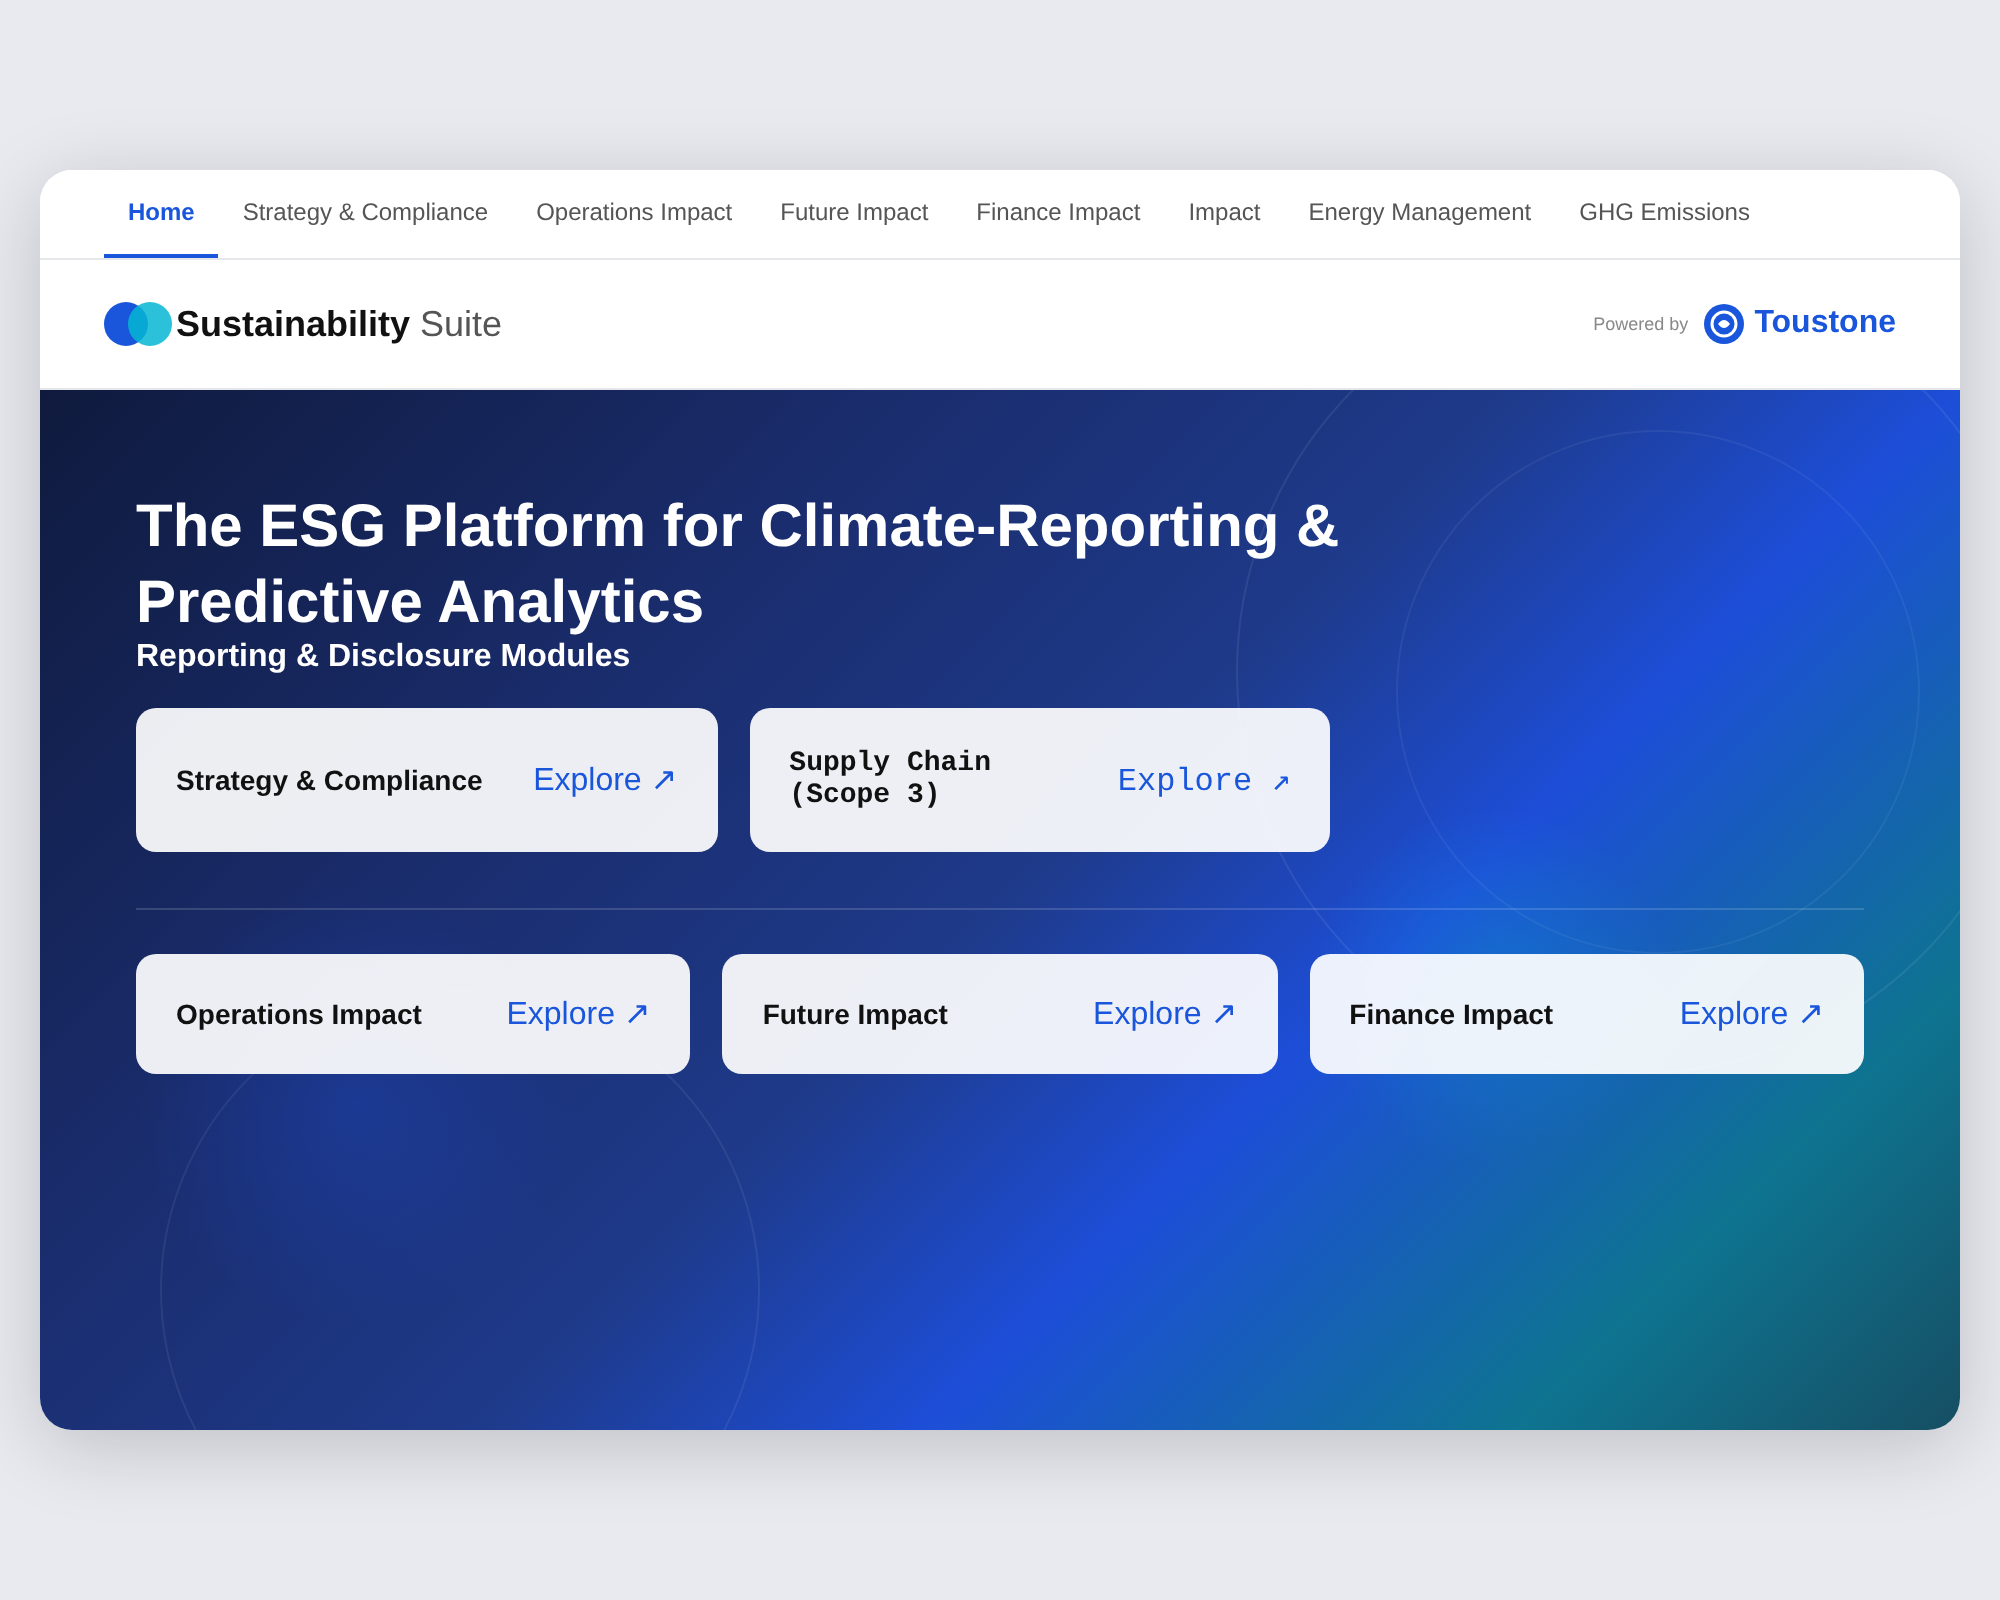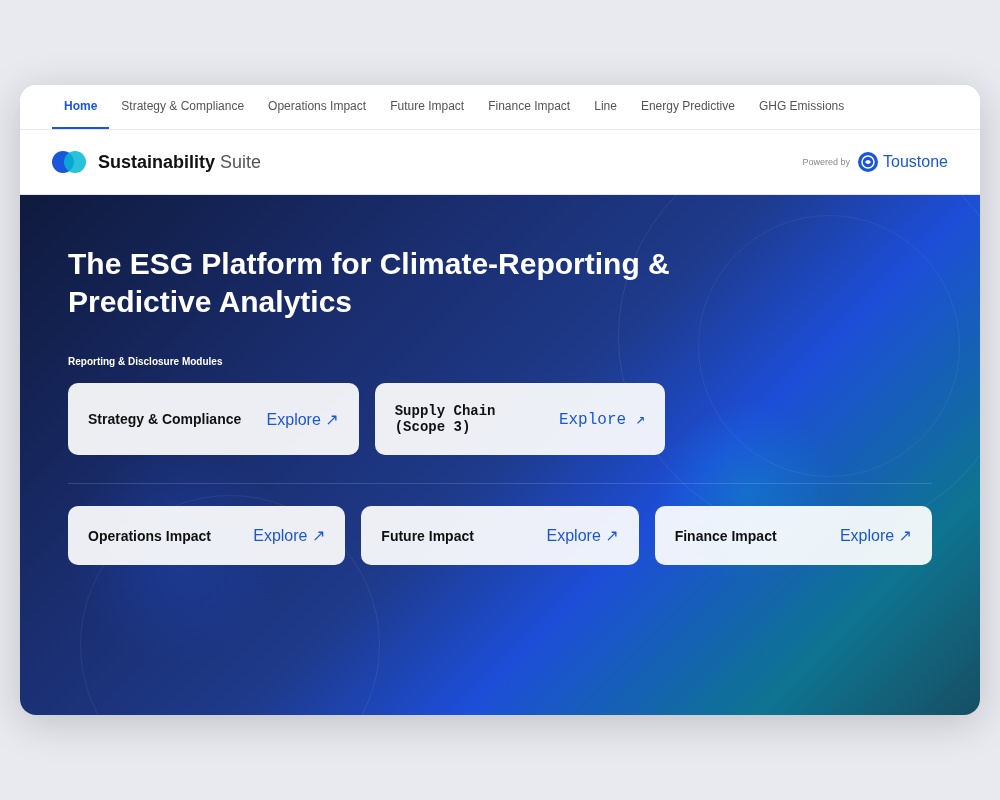--- a/index.html
+++ b/index.html
@@ -49,21 +49,21 @@
       background: #fff;
       padding: 14px 32px;
       display: flex;
       align-items: center;
       justify-content: space-between;
       border-bottom: 1px solid #e5e7eb;
     }
     .logo-area {
       display: flex;
       align-items: center;
-      gap: 10px;
+      gap: 0;
     }
     .logo-icon {
       width: 36px;
       height: 36px;
       position: relative;
       display: flex;
     }
     .logo-circle-blue {
       width: 22px;
       height: 22px;
@@ -100,21 +100,21 @@
     .powered-label {
       font-size: 9px;
       color: #888;
       padding-left: 36px;
     }
     .toustone-logo {
       display: flex;
       align-items: center;
       gap: 5px;
       font-size: 16px;
-      font-weight: 400;
+      font-weight: 700;
       color: #1a56db;
     }
     .toustone-icon {
       width: 20px;
       height: 20px;
       background: #1a56db;
       border-radius: 50%;
       display: flex;
       align-items: center;
       justify-content: center;
@@ -176,27 +176,26 @@
       height: 220px;
       background: radial-gradient(circle, rgba(29,78,216,0.3) 0%, transparent 70%);
       border-radius: 50%;
     }
     .hero-title {
       color: #fff;
       font-size: 30px;
       font-weight: 800;
       max-width: 680px;
       line-height: 1.25;
-      margin-bottom: 36px;
       position: relative;
       z-index: 2;
     }
     .section-label {
       color: #fff;
-      font-size: 10px;
+      font-size: 16px;
       font-weight: 700;
       margin-bottom: 16px;
       position: relative;
       z-index: 2;
     }
     .cards-row {
       display: flex;
       gap: 16px;
       margin-bottom: 0;
       position: relative;
@@ -254,22 +253,22 @@
 
 <div class="browser-frame">
 
   <nav class="nav-bar">
     <div class="nav-links">
       <a class="nav-link active">Home</a>
       <a class="nav-link">Strategy &amp; Compliance</a>
       <a class="nav-link">Operations Impact</a>
       <a class="nav-link">Future Impact</a>
       <a class="nav-link">Finance Impact</a>
-      <a class="nav-link">Line</a>
-      <a class="nav-link">Energy Predictive</a>
+      <a class="nav-link">Impact</a>
+      <a class="nav-link">Energy Management</a>
       <a class="nav-link">GHG Emissions</a>
 
     </div>
   </nav>
 
   <header class="header-bar">
     <div class="logo-area">
       <div class="logo-icon">
         <div class="logo-circle-blue"></div>
         <div class="logo-circle-cyan"></div>

